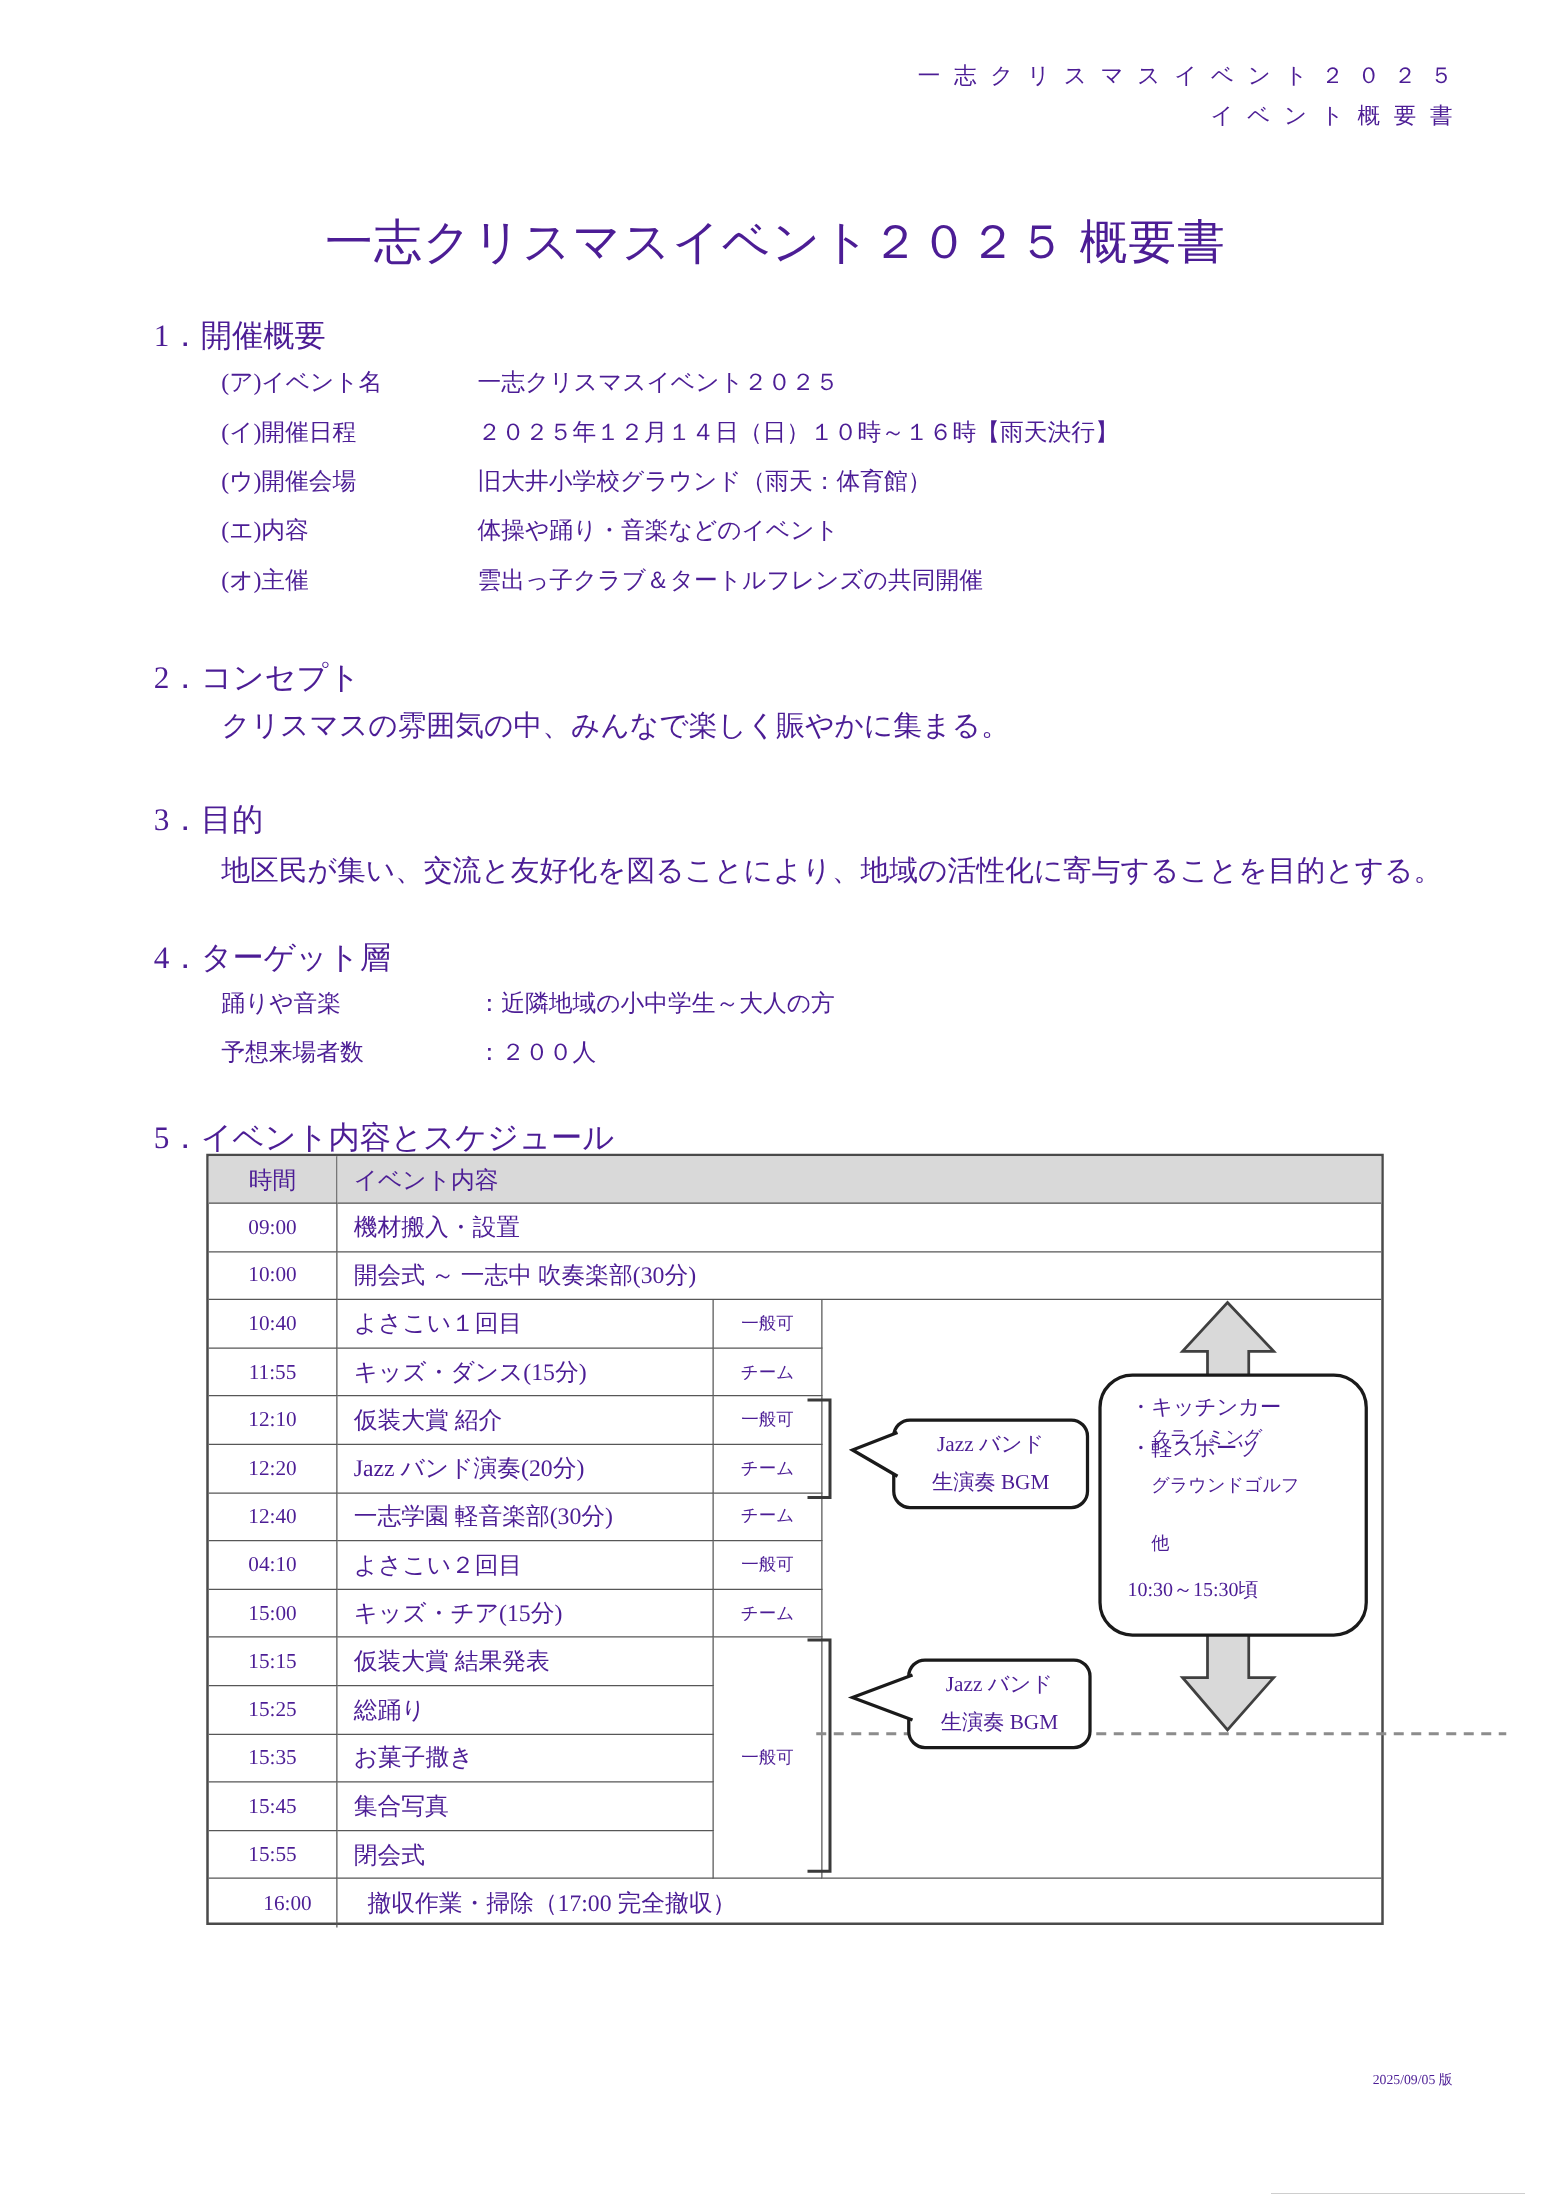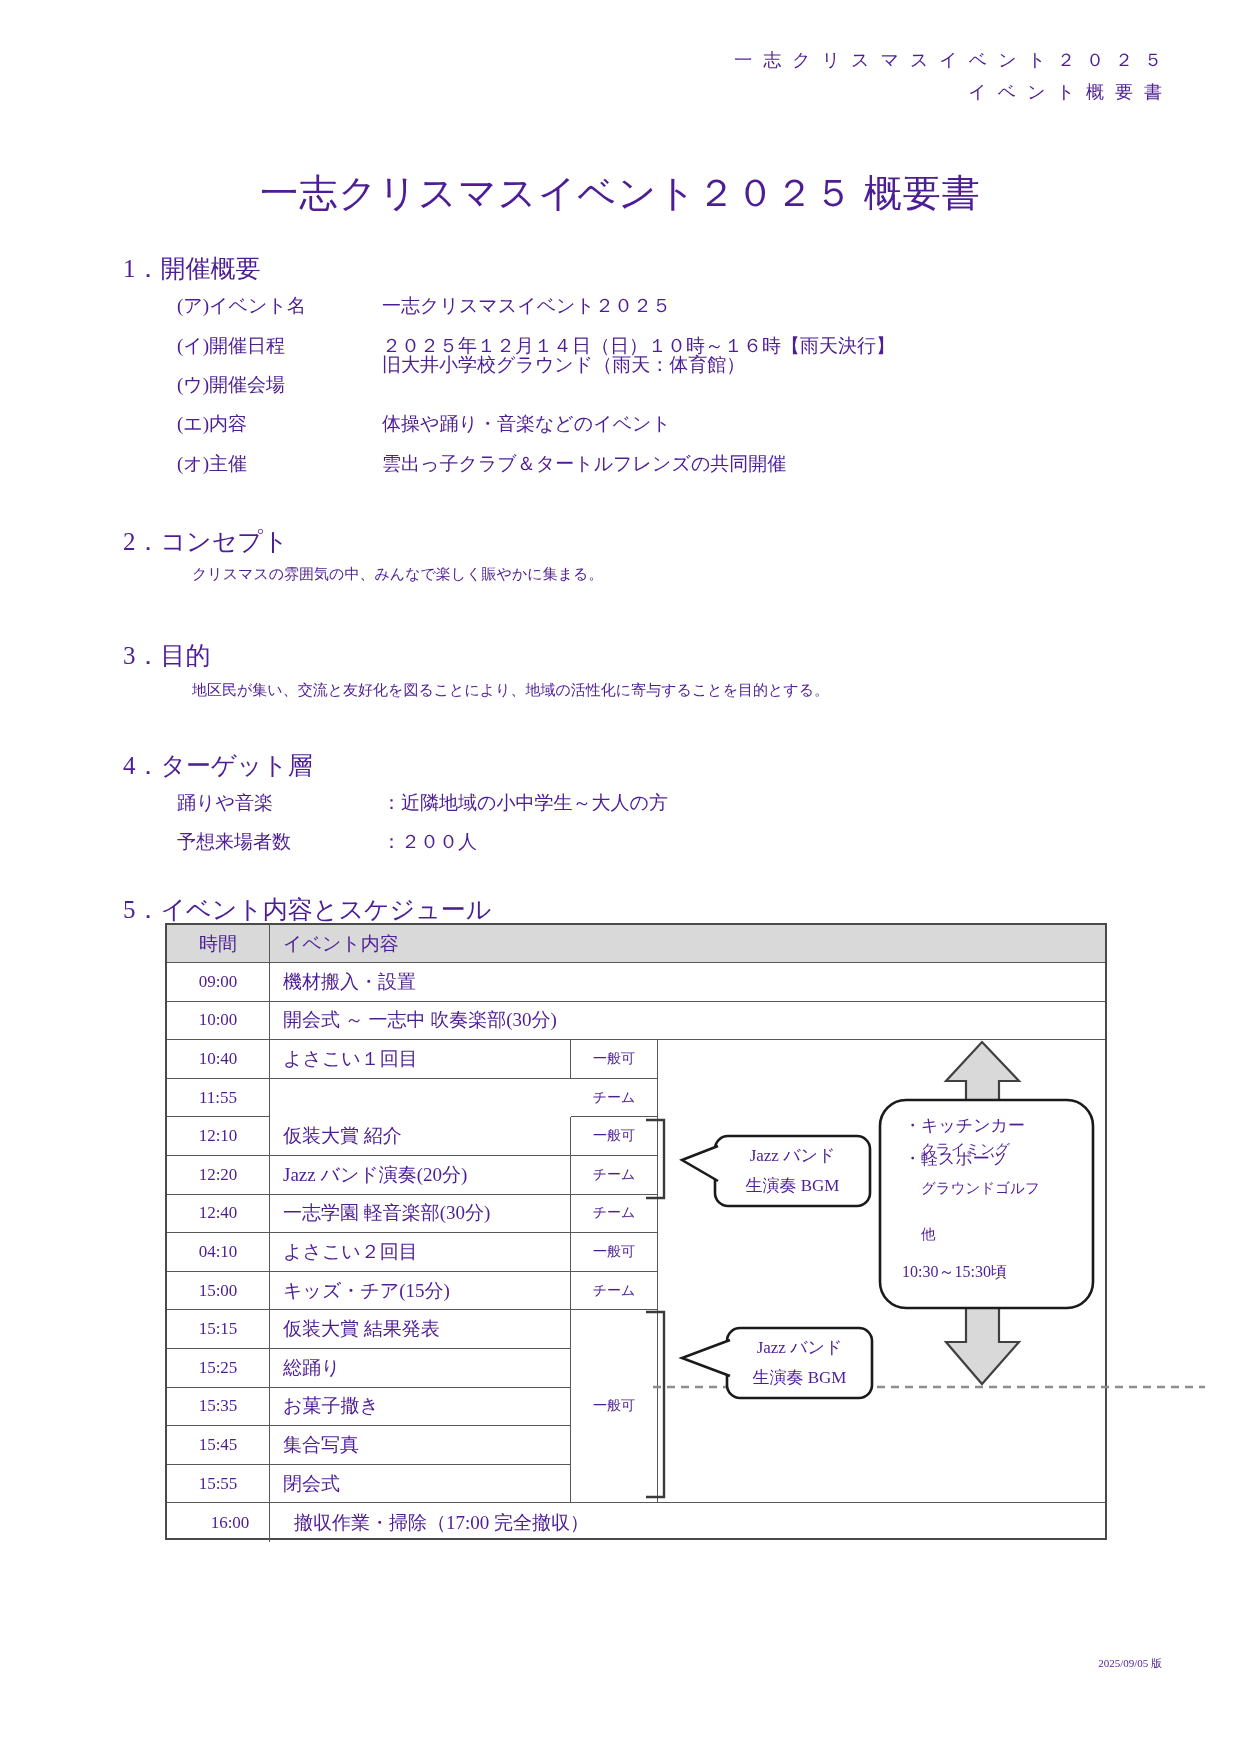--- a/index.html
+++ b/index.html
@@ -7,21 +7,21 @@
     position:relative;width:1241px;height:1755px;background:#ffffff;
     font-family:"Liberation Serif","DejaVu Serif",serif;color:#4c1d95;
     overflow:hidden;margin:0 auto;
   }
   .abs{position:absolute;white-space:nowrap;}
   .h-right{right:68px;top:44px;text-align:right;font-size:18px;line-height:32px;letter-spacing:11px;}
   .doc-title{left:0;top:168px;width:1241px;text-align:center;font-size:38px;letter-spacing:1px;}
   .sec-head{left:123px;font-size:25px;}
   .item-label{left:177px;font-size:19px;}
   .item-value{left:382px;font-size:19px;}
-  .sec-body{left:177px;font-size:15px;margin-left:15px;}
+  .sec-body{left:177px;font-size:23px;}
   .footer{right:79px;top:1656px;font-size:11px;}
 
   
   .sched{
     position:absolute;left:165px;top:923px;width:942px;height:617px;
     display:grid;box-sizing:border-box;
     grid-template-columns:103px 301px 87px 1fr;
     grid-template-rows:38px repeat(15,38.6px);
     border:2px solid #4a4a4a;
   }
@@ -55,21 +55,21 @@
   </div>
 
   <div class="abs doc-title">一志クリスマスイベント２０２５ 概要書</div>
 
   <div class="abs sec-head" style="top:252px">1．開催概要</div>
   <div class="abs item-label" style="top:293px">(ア)イベント名</div>
   <div class="abs item-value" style="top:293px">一志クリスマスイベント２０２５</div>
   <div class="abs item-label" style="top:333px">(イ)開催日程</div>
   <div class="abs item-value" style="top:333px">２０２５年１２月１４日（日）１０時～１６時【雨天決行】</div>
   <div class="abs item-label" style="top:372px">(ウ)開催会場</div>
-  <div class="abs item-value" style="top:352px">旧大井小学校グラウンド（雨天：体育館）</div>
+  <div class="abs item-value" style="top:372px">旧大井小学校グラウンド（雨天：体育館）</div>
   <div class="abs item-label" style="top:411px">(エ)内容</div>
   <div class="abs item-value" style="top:411px">体操や踊り・音楽などのイベント</div>
   <div class="abs item-label" style="top:451px">(オ)主催</div>
   <div class="abs item-value" style="top:451px">雲出っ子クラブ＆タートルフレンズの共同開催</div>
 
   <div class="abs sec-head" style="top:525px">2．コンセプト</div>
   <div class="abs sec-body" style="top:565px">クリスマスの雰囲気の中、みんなで楽しく賑やかに集まる。</div>
 
   <div class="abs sec-head" style="top:639px">3．目的</div>
   <div class="abs sec-body" style="top:681px">地区民が集い、交流と友好化を図ることにより、地域の活性化に寄与することを目的とする。</div>
@@ -90,20 +90,21 @@
     <div class="cell c-span" style="grid-row:2">機材搬入・設置</div>
 
     <div class="cell c-time" style="grid-row:3">10:00</div>
     <div class="cell c-span" style="grid-row:3">開会式 ～ 一志中 吹奏楽部(30分)</div>
 
     <div class="cell c-time" style="grid-row:4">10:40</div>
     <div class="cell c-content" style="grid-row:4">よさこい１回目</div>
     <div class="cell c-status" style="grid-row:4">一般可</div>
 
     <div class="cell c-time" style="grid-row:5">11:55</div>
+    <div class="cell c-content" style="grid-row:5">キッズ・ダンス(15分)</div>
     <div class="cell c-status" style="grid-row:5">チーム</div>
 
     <div class="cell c-time" style="grid-row:6">12:10</div>
     <div class="cell c-content" style="grid-row:6">仮装大賞 紹介</div>
     <div class="cell c-status" style="grid-row:6">一般可</div>
 
     <div class="cell c-time" style="grid-row:7">12:20</div>
     <div class="cell c-content" style="grid-row:7">Jazz バンド演奏(20分)</div>
     <div class="cell c-status" style="grid-row:7">チーム</div>
 

